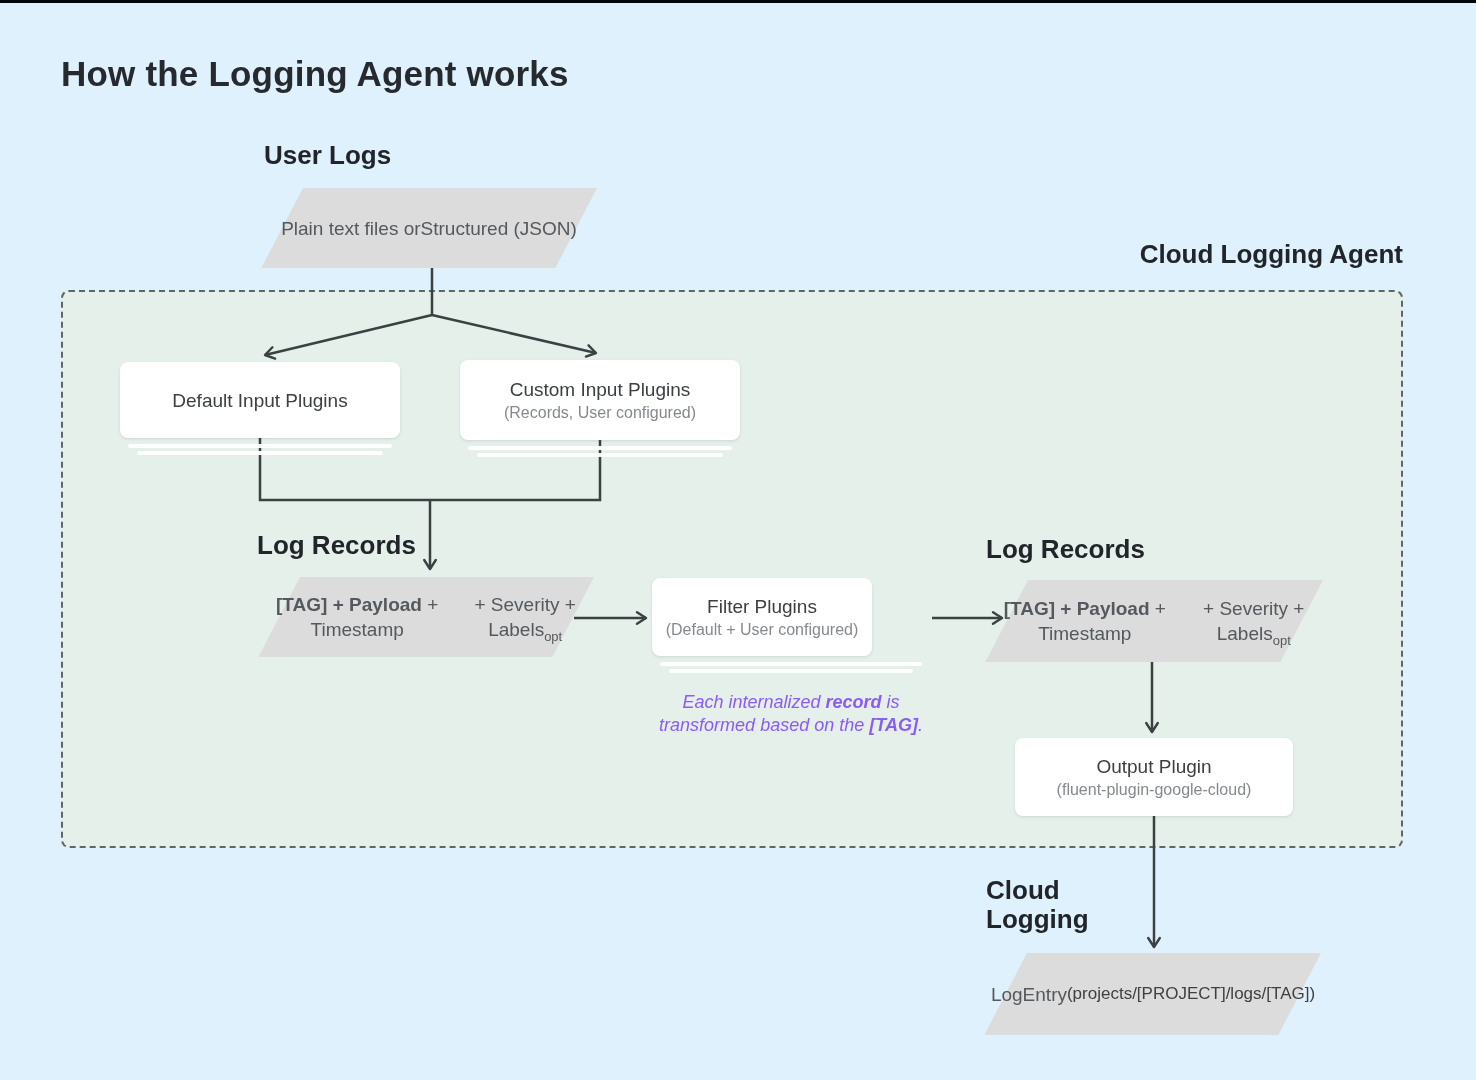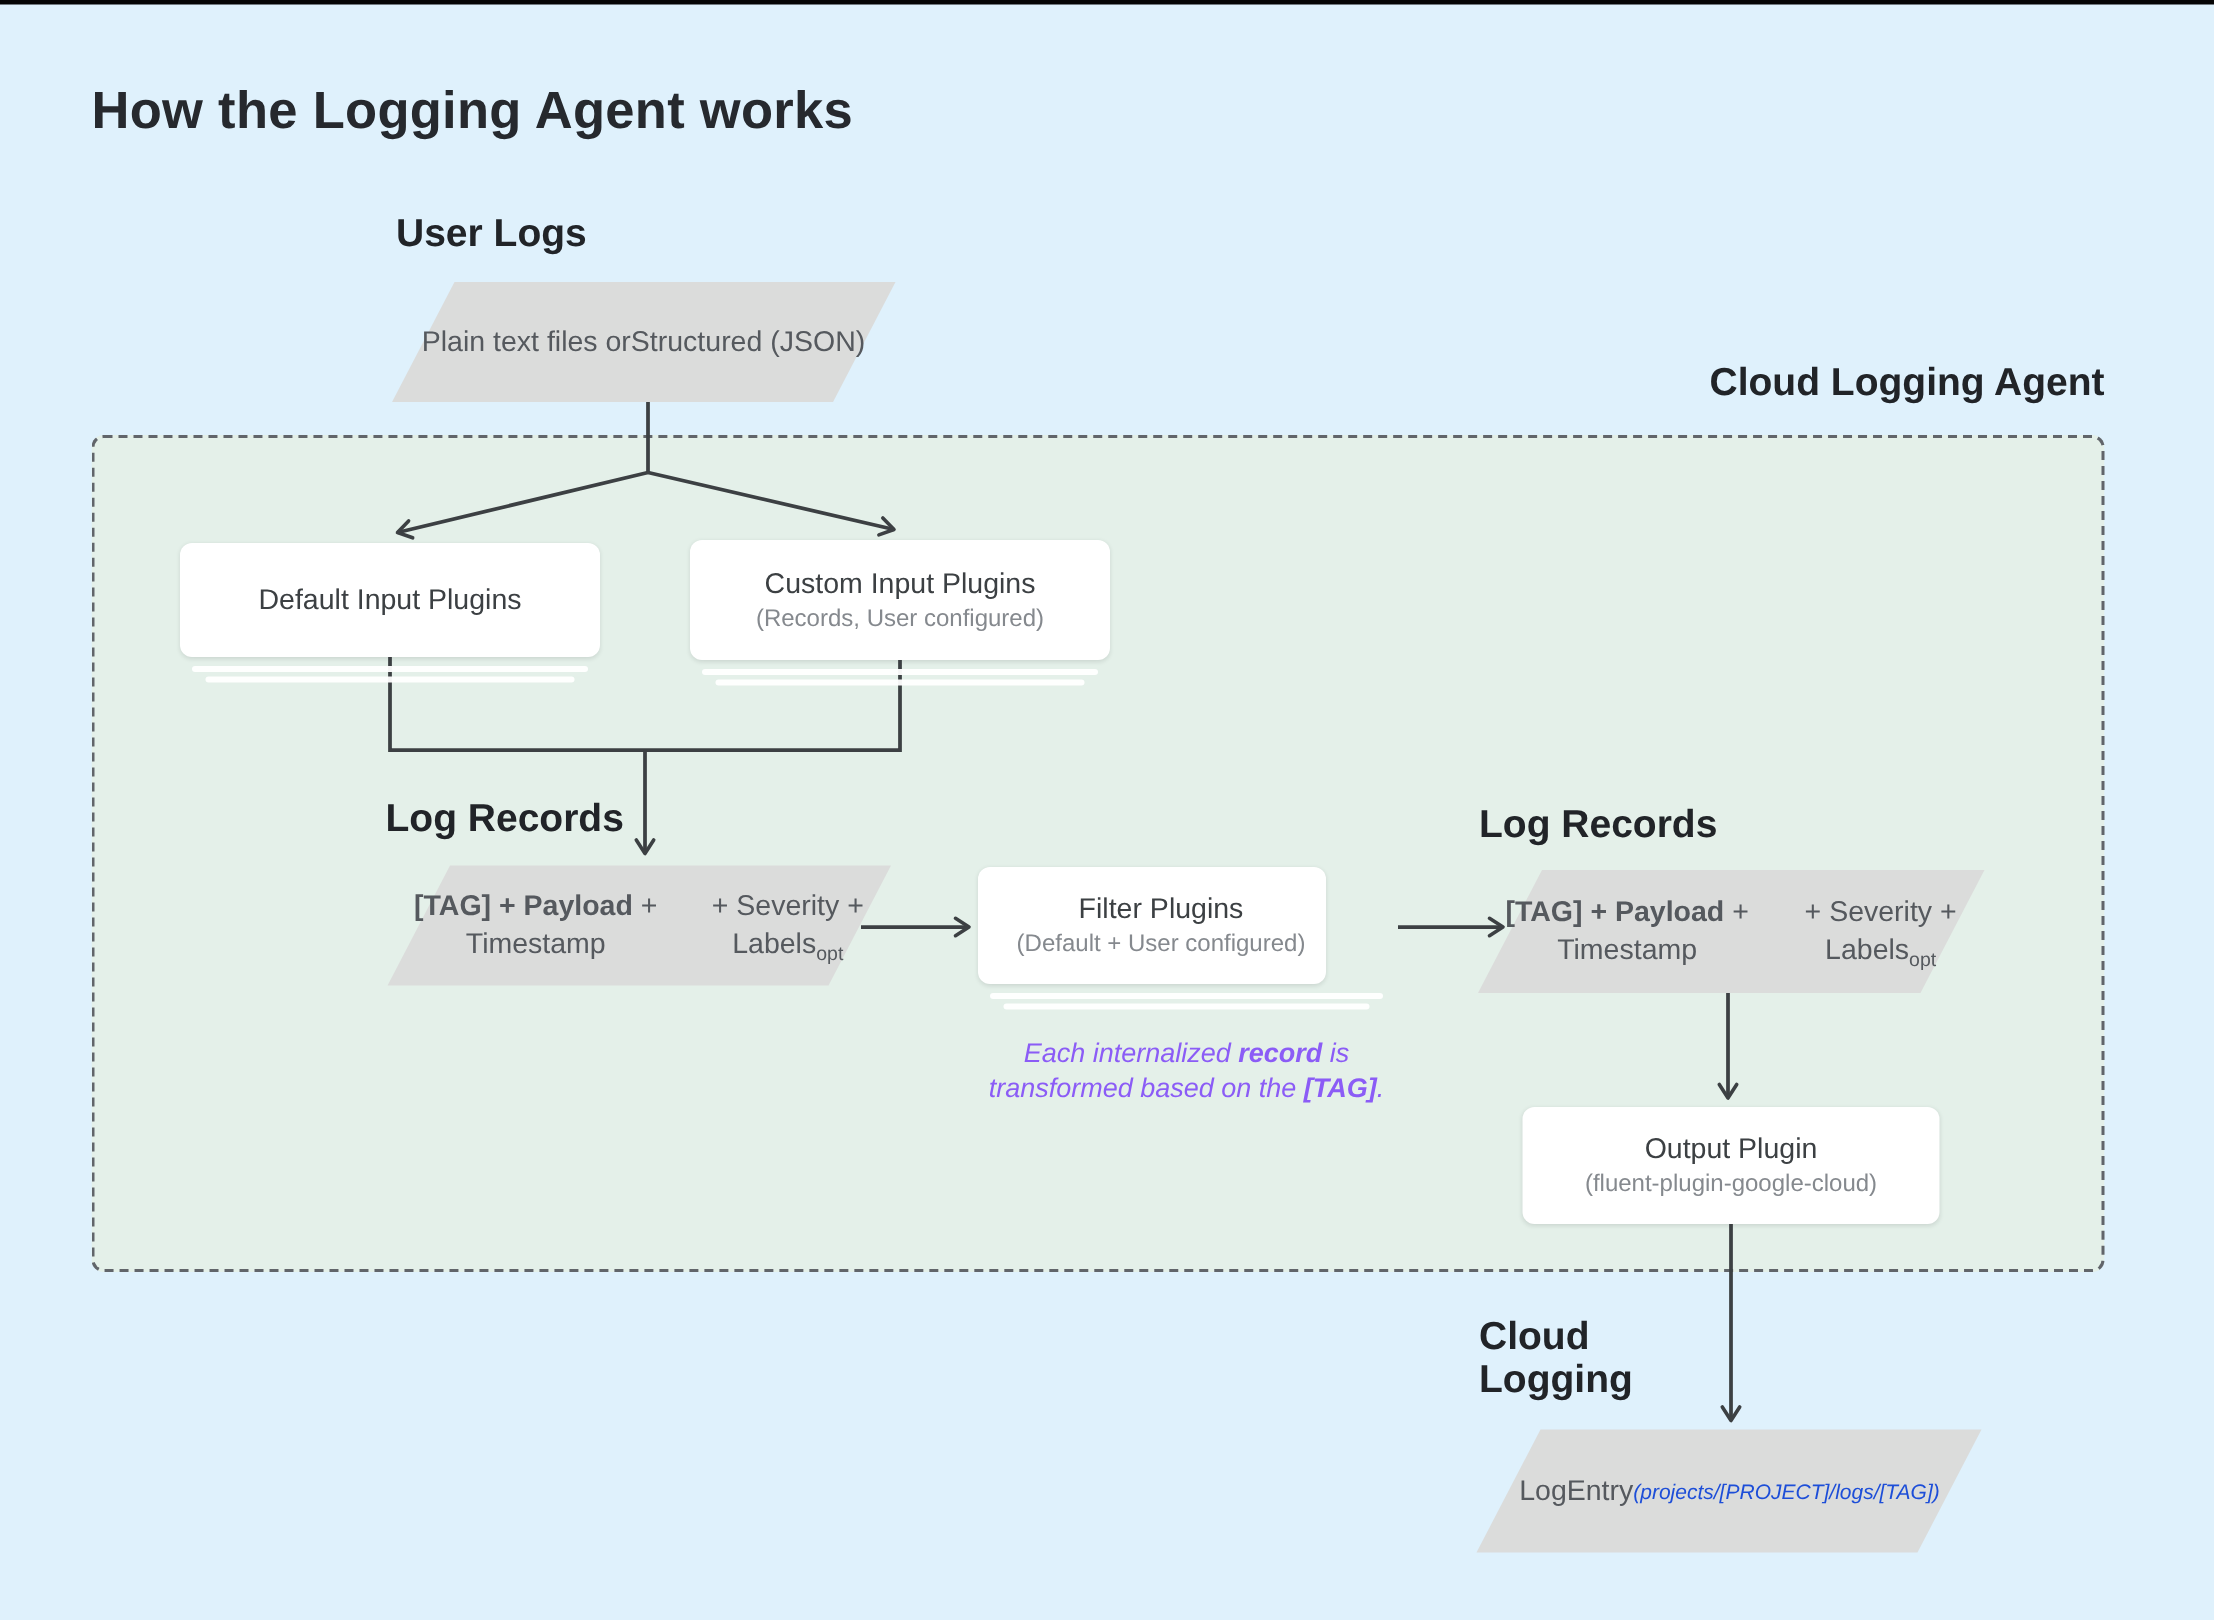--- a/index.html
+++ b/index.html
@@ -42,32 +42,32 @@
     font-size:19px;line-height:25px;color:#55595e;
   }
   .para-user-logs{left:261px;top:188px;width:336px;height:80px;}
   .para-user-logs .shape{left:42px;width:294px;}
   .para-record-left{left:258px;top:577px;width:336px;height:80px;}
   .para-record-left .shape{left:42px;width:294px;}
   .para-record-right{left:985px;top:580px;width:338px;height:82px;}
   .para-record-right .shape{left:43px;width:295px;}
   .para-log-entry{left:985px;top:953px;width:336px;height:82px;}
   .para-log-entry .shape{left:42px;width:294px;}
-  .para .sub-line{font-size:14px;color:#1d4ed8;line-height:24px;font-style:italic;}
+  .para .sub-line{font-size:17px;color:#404040;line-height:24px;}
 
   .card{
     background:#ffffff;border-radius:8px;z-index:3;
     display:flex;flex-direction:column;align-items:center;justify-content:center;text-align:center;
     box-shadow:0 1px 3px rgba(60,64,67,.14);
   }
   .card .c-title{font-size:19px;color:#3c4043;line-height:25px;}
   .card .c-sub{font-size:16px;color:#85898e;line-height:22px;}
   .card-default-input{left:120px;top:362px;width:280px;height:76px;}
   .card-custom-input{left:460px;top:360px;width:280px;height:80px;}
-  .card-filter{left:652px;top:578px;width:220px;height:78px;padding-left:12px;}
+  .card-filter{left:652px;top:578px;width:220px;height:78px;}
   .card-output{left:1015px;top:738px;width:278px;height:78px;}
 
   .stack{background:rgba(255,255,255,.95);height:4px;border-radius:2px;z-index:4;}
 
   .note{
     left:606px;top:691px;width:370px;text-align:center;z-index:3;
     font-size:18px;line-height:23px;font-style:italic;color:#8b5cf6;
   }
   .b{font-weight:700;}
   sub{font-size:13px;line-height:0;}

